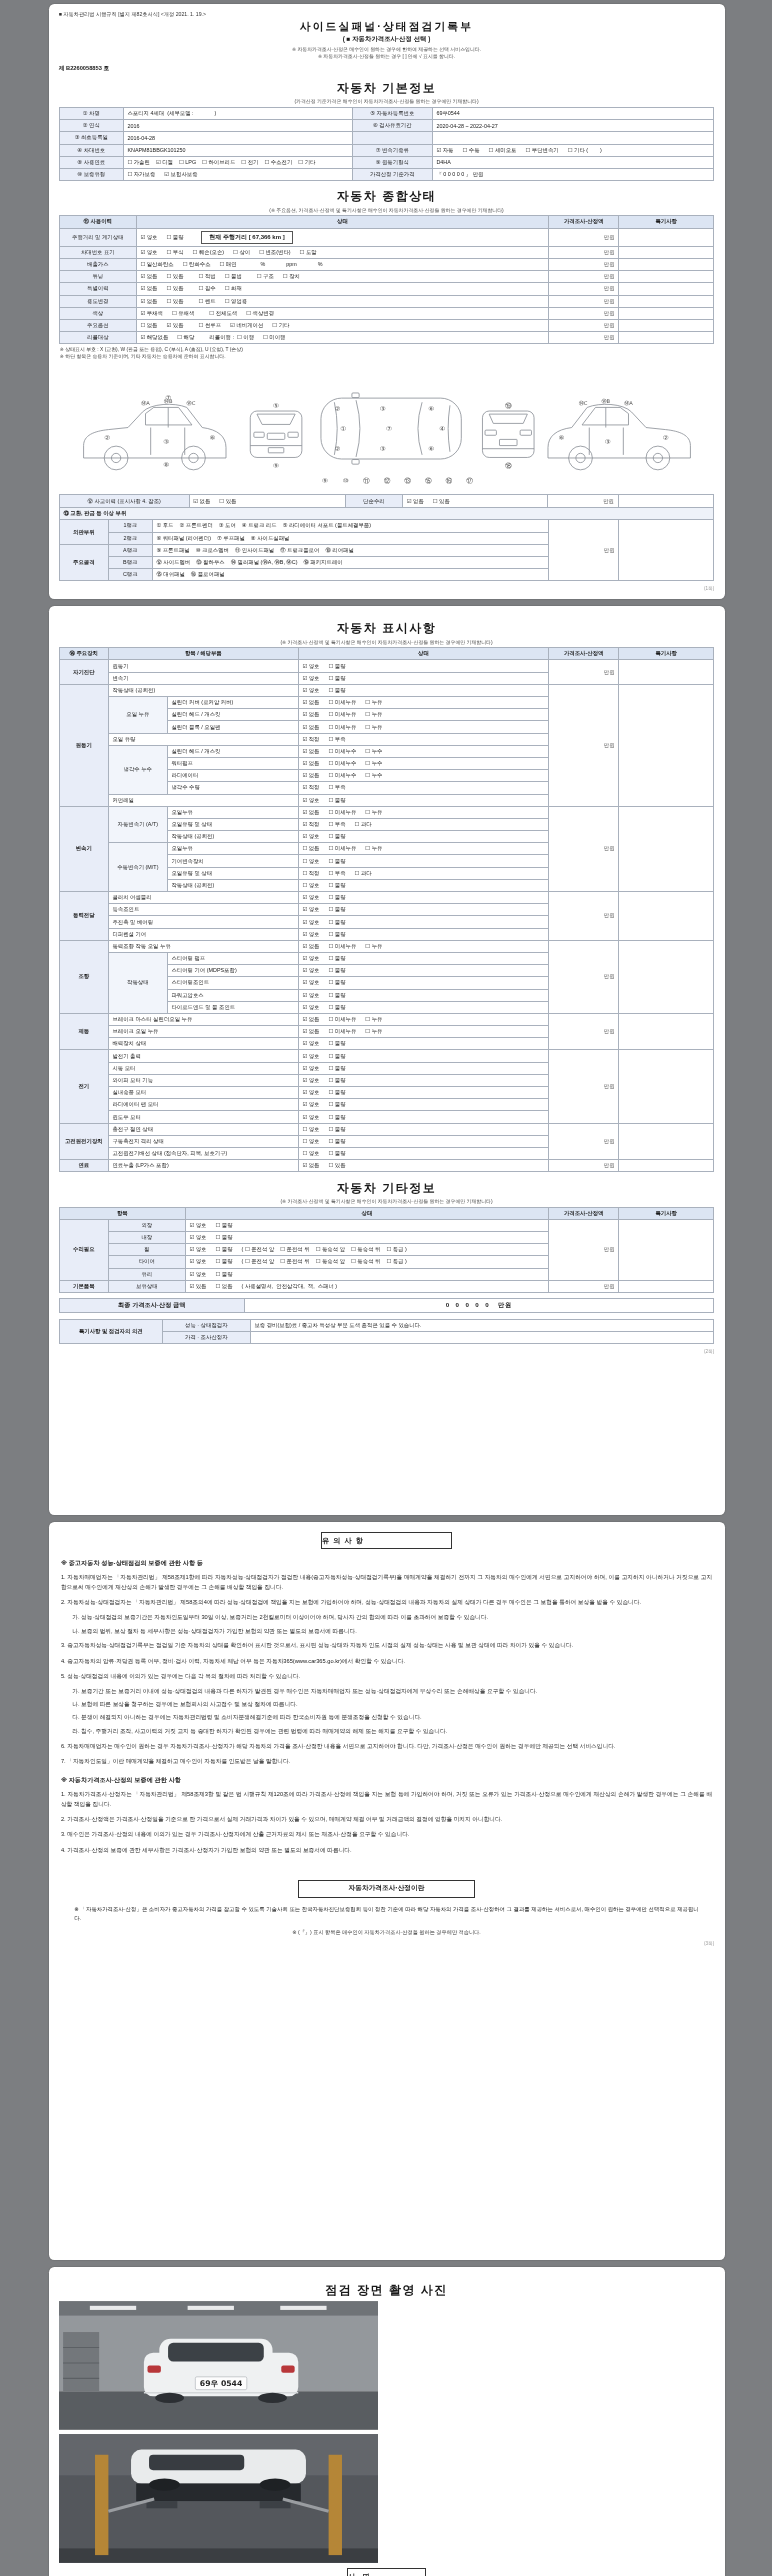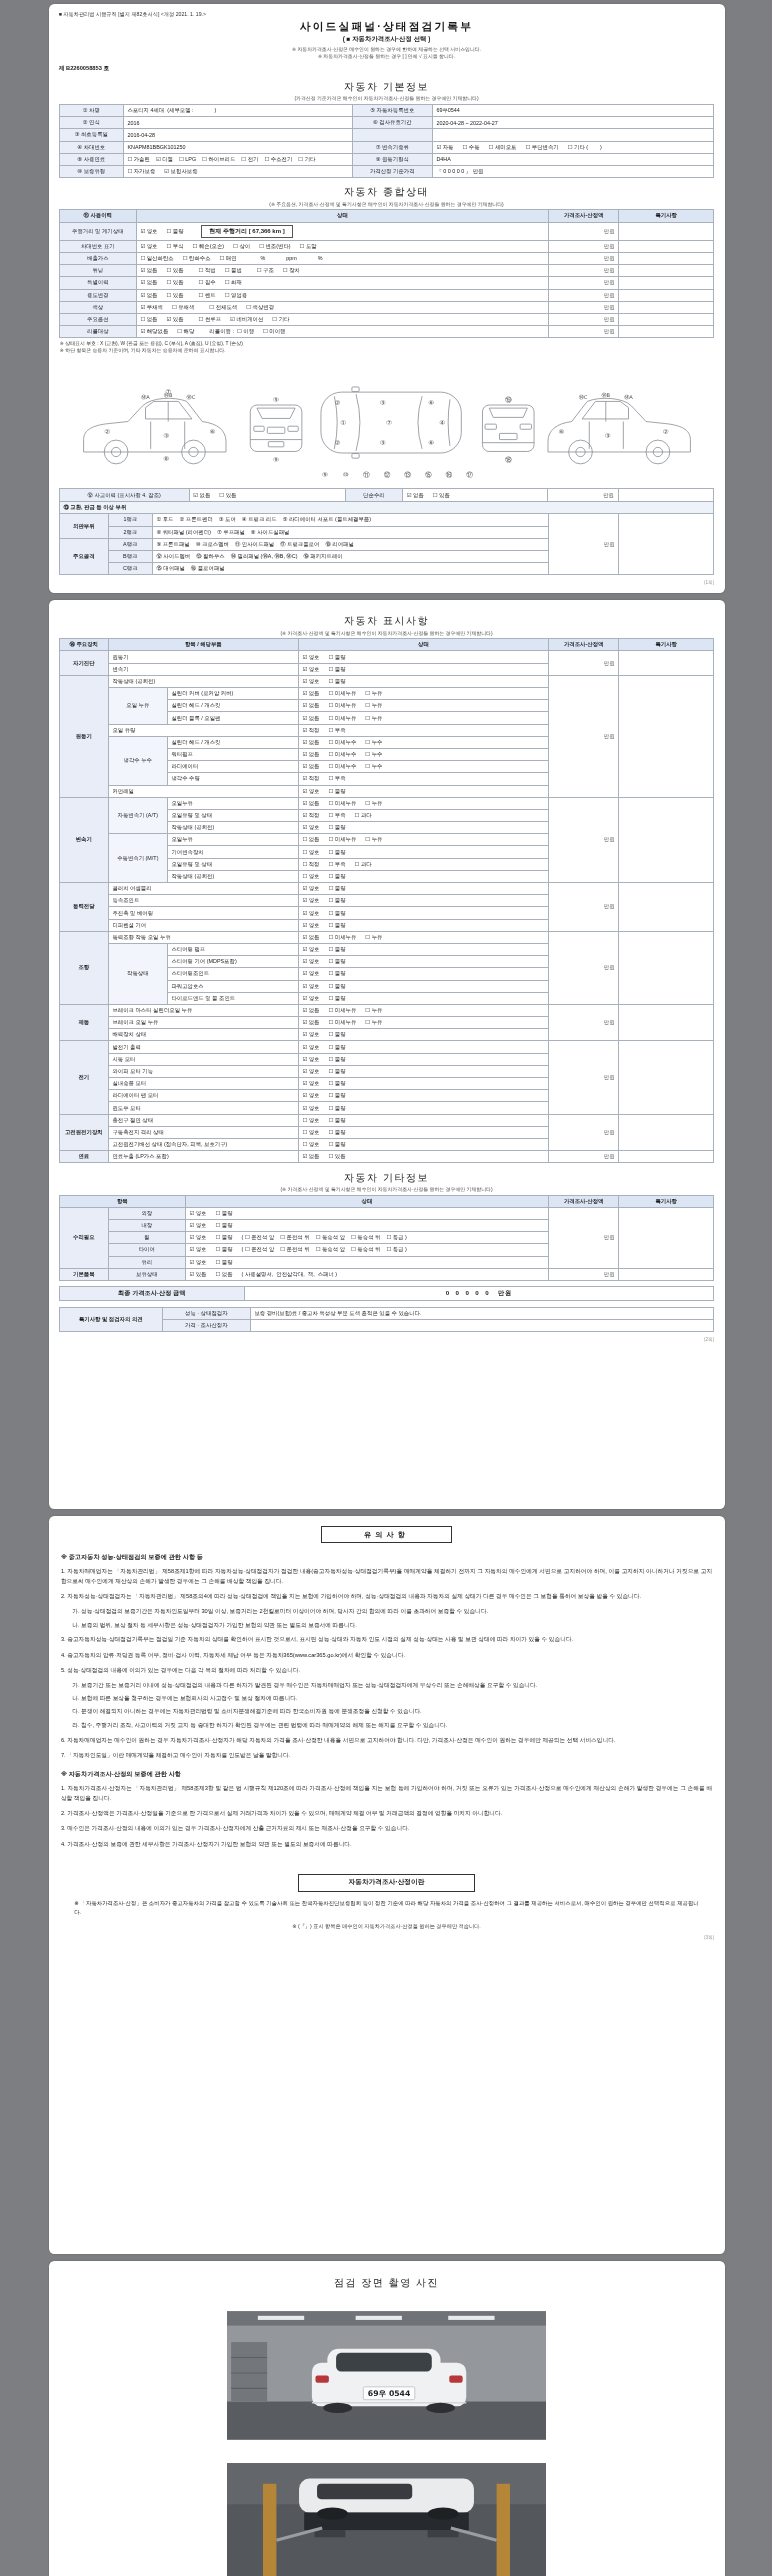--- a/index.html
+++ b/index.html
@@ -6,45 +6,45 @@
   body{width:773px;height:2576px;background:#7c7e81;font-family:"Liberation Sans","DejaVu Sans",sans-serif;color:#1a1a1a;overflow:hidden}
   .wrap{width:676px;margin:0 auto;padding-top:4.1px}
   .panel{background:#fff;border-radius:5.2px;padding:7.2px 10.3px;margin-bottom:7.2px;box-sizing:border-box;box-shadow:0 0 1.5px rgba(0,0,0,.35)}
   .p1{min-height:560px}.p2{min-height:909px}.p3{min-height:738px}.p4{min-height:331px}
   .form-ref{font-size:5.2px;color:#333}
   h1.title{text-align:center;font-size:10.8px;margin:2.1px 0 1px;letter-spacing:2.1px;font-weight:bold}
   .subtitle{text-align:center;font-size:6.4px;font-weight:bold;margin-bottom:1.5px}
   .hnote{text-align:center;font-size:4.9px;color:#444;line-height:1.5}
   .docno{font-size:5.7px;margin:4.1px 0 1px;font-weight:bold}
   .sec{text-align:center;margin:7.2px 0 2.6px}
-  .sec .t{font-size:10px;font-weight:normal;letter-spacing:1.5px}
+  .sec .t{font-size:12px;font-weight:bold;letter-spacing:1.5px}
   .sec .n{font-size:4.9px;color:#444;margin-top:1.5px}
   table.frm{width:100%;border-collapse:collapse;table-layout:fixed}
   .frm td{border:0.5px solid #a9b1bd;padding:2.1px 3.6px;font-size:5.4px;vertical-align:middle;white-space:pre-wrap;overflow:hidden}
   .lbl{background:#e8edf8;text-align:center}
   .grp{background:#e8edf8;text-align:center;font-weight:bold}
   .subc{background:#f2f5fb;text-align:center}
   .hdrrow td{background:#dce5f3;text-align:center;font-weight:bold}
   .price{text-align:right;color:#555}
   .blank{background:#fff}
   .subhead{background:#eef2f9;font-weight:bold}
   .legend{font-size:4.9px;color:#333;margin:1.5px 1px}
   .pg{text-align:right;font-size:4.6px;color:#999;margin-top:5.2px}
   .odo{display:inline-block;border:0.8px solid #555;padding:1px 7.2px;font-weight:bold;font-size:6px;margin-left:17.5px;background:#fff}
   .diagram{margin:3.1px auto;display:block}
   .finalband td{font-size:6.2px}
   .final-val{font-weight:bold;font-size:7px;letter-spacing:1px;text-align:center}
-  .boxtitle{width:129px;margin:3.1px auto 7.2px;border:0.8px solid #333;padding:2.6px 0;text-align:center;font-weight:bold;font-size:7.2px;letter-spacing:4.1px}
+  .boxtitle{width:129px;margin:3.1px auto 7.2px;border:0.8px solid #333;padding:2.6px 0;font-weight:bold;font-size:7.2px;letter-spacing:4.1px}
   .nt-h{font-weight:bold;font-size:6.2px;margin:9.3px 2.1px 4.1px}
   .nt-p{font-size:5.7px;line-height:1.75;margin:5.2px 2.1px;text-align:justify}
   .nt-s{font-size:5.7px;line-height:1.7;margin:3.6px 2.1px 3.6px 13.4px;text-align:justify}
   .def-box{border:0.8px solid #333;width:175px;margin:24px auto 7.2px;text-align:center;padding:3.6px 0;font-weight:bold;font-size:6.7px}
   .def-body{font-size:5.4px;line-height:1.7;margin:3.1px 15.5px;text-align:justify}
   .def-tail{font-size:5.2px;color:#333;text-align:center;margin-top:5.2px}
-  .photo-wrap{text-align:center;margin:21px 0}
+  .photo-wrap{text-align:left;margin:2px 0}
 </style>
 </head>
 <body>
 
 <div class="wrap">
 
   <div class="panel p1">
     <div class="form-ref">■ 자동차관리법 시행규칙 [별지 제82호서식] &lt;개정 2021. 1. 19.&gt;</div>
     <h1 class="title">사이드실패널·상태점검기록부</h1>
     <div class="subtitle">( ■ 자동차가격조사·산정 선택 )</div>

